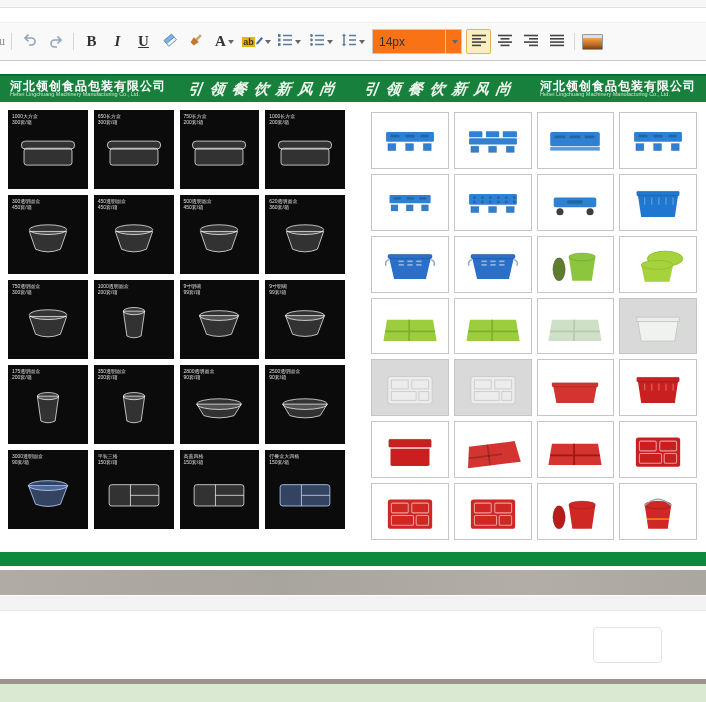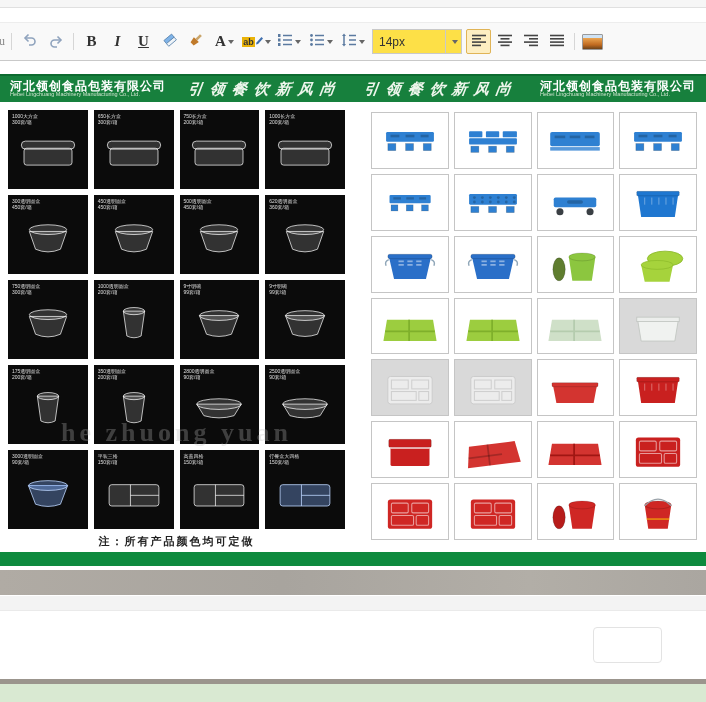--- a/index.html
+++ b/index.html
@@ -15,21 +15,21 @@
   .tbtn{width:25px;height:25px;display:inline-flex;align-items:center;justify-content:center;
         border:1px solid transparent;border-radius:2px;background:transparent;padding:0;cursor:pointer;flex:none;}
   .tbtn.wide{width:31px;}
   .tbtn.active{background:var(--toolbar-active-bg,#fdeec2);border-color:var(--toolbar-active-border,#e0b457);}
   .tb-txt{font-family:"Liberation Serif",serif;font-size:15px;font-weight:bold;color:#333;}
   .tb-txt.it{font-style:italic;}
   .tb-txt.ul{text-decoration:underline;}
   .tb-cut{width:7px;overflow:hidden;font-family:"Liberation Serif",serif;font-size:12px;color:#888;margin-left:-1px;flex:none;}
   .caret{width:0;height:0;border-left:3px solid transparent;border-right:3px solid transparent;
          border-top:4px solid #666;display:inline-block;margin-left:2px;}
-  .fs{display:inline-flex;align-items:center;width:88px;height:23px;background:#fde047;
+  .fs{display:inline-flex;align-items:center;width:88px;height:23px;background:#f97316;
       border:1px solid #c9c9c9;margin:0 3px;cursor:pointer;flex:none;}
   .fs-val{flex:1;font-size:12px;color:#333;padding-left:6px;text-align:left;}
   .fs-btn{width:15px;height:100%;border-left:1px solid #c9c9c9;display:flex;align-items:center;justify-content:center;}
   .img-ico{width:19px;height:14px;border:1px solid #9a9a9a;border-radius:1px;
            background:linear-gradient(180deg,#cfe3f5 0%,#cfe3f5 25%,#e8a14e 25%,#c06a20 70%,#6e431a 100%);}
   
   .banner{position:absolute;left:0;top:74px;width:706px;height:28px;background:var(--banner-green,#17803d);
           border-top:2px solid #0d6b30;box-sizing:border-box;display:flex;align-items:center;
           justify-content:space-between;padding:0 10px;}
   .b-co{line-height:1.05;}
@@ -472,22 +472,20 @@
           <div>150套/箱</div>
         </div>
         <svg class="lsvg" viewBox="0 0 72 46">
           <g fill="rgba(130,175,255,.35)" stroke="rgba(190,215,255,.9)" stroke-width="1">
             <rect x="8" y="17" width="56" height="24" rx="3"></rect>
             <path d="M32 17 V41 M32 29 H64"></path>
           </g>
         </svg>
       </div>
     </div>
-  <div class="l-watermark">he zhuong yuan</div>
-  <div class="l-note">注：所有产品颜色均可定做</div>
 
   <div class="right-catalog">
       <div class="rcell">
         <svg class="rsvg" viewBox="0 0 70 46">
           <rect x="8" y="14" width="54" height="11" rx="1.5" fill="#2e80d2"></rect>
           <g fill="rgba(0,0,0,.22)">
             <rect x="13" y="17" width="10" height="3"></rect>
             <rect x="30" y="17" width="10" height="3"></rect>
             <rect x="47" y="17" width="9" height="3"></rect>
           </g>

